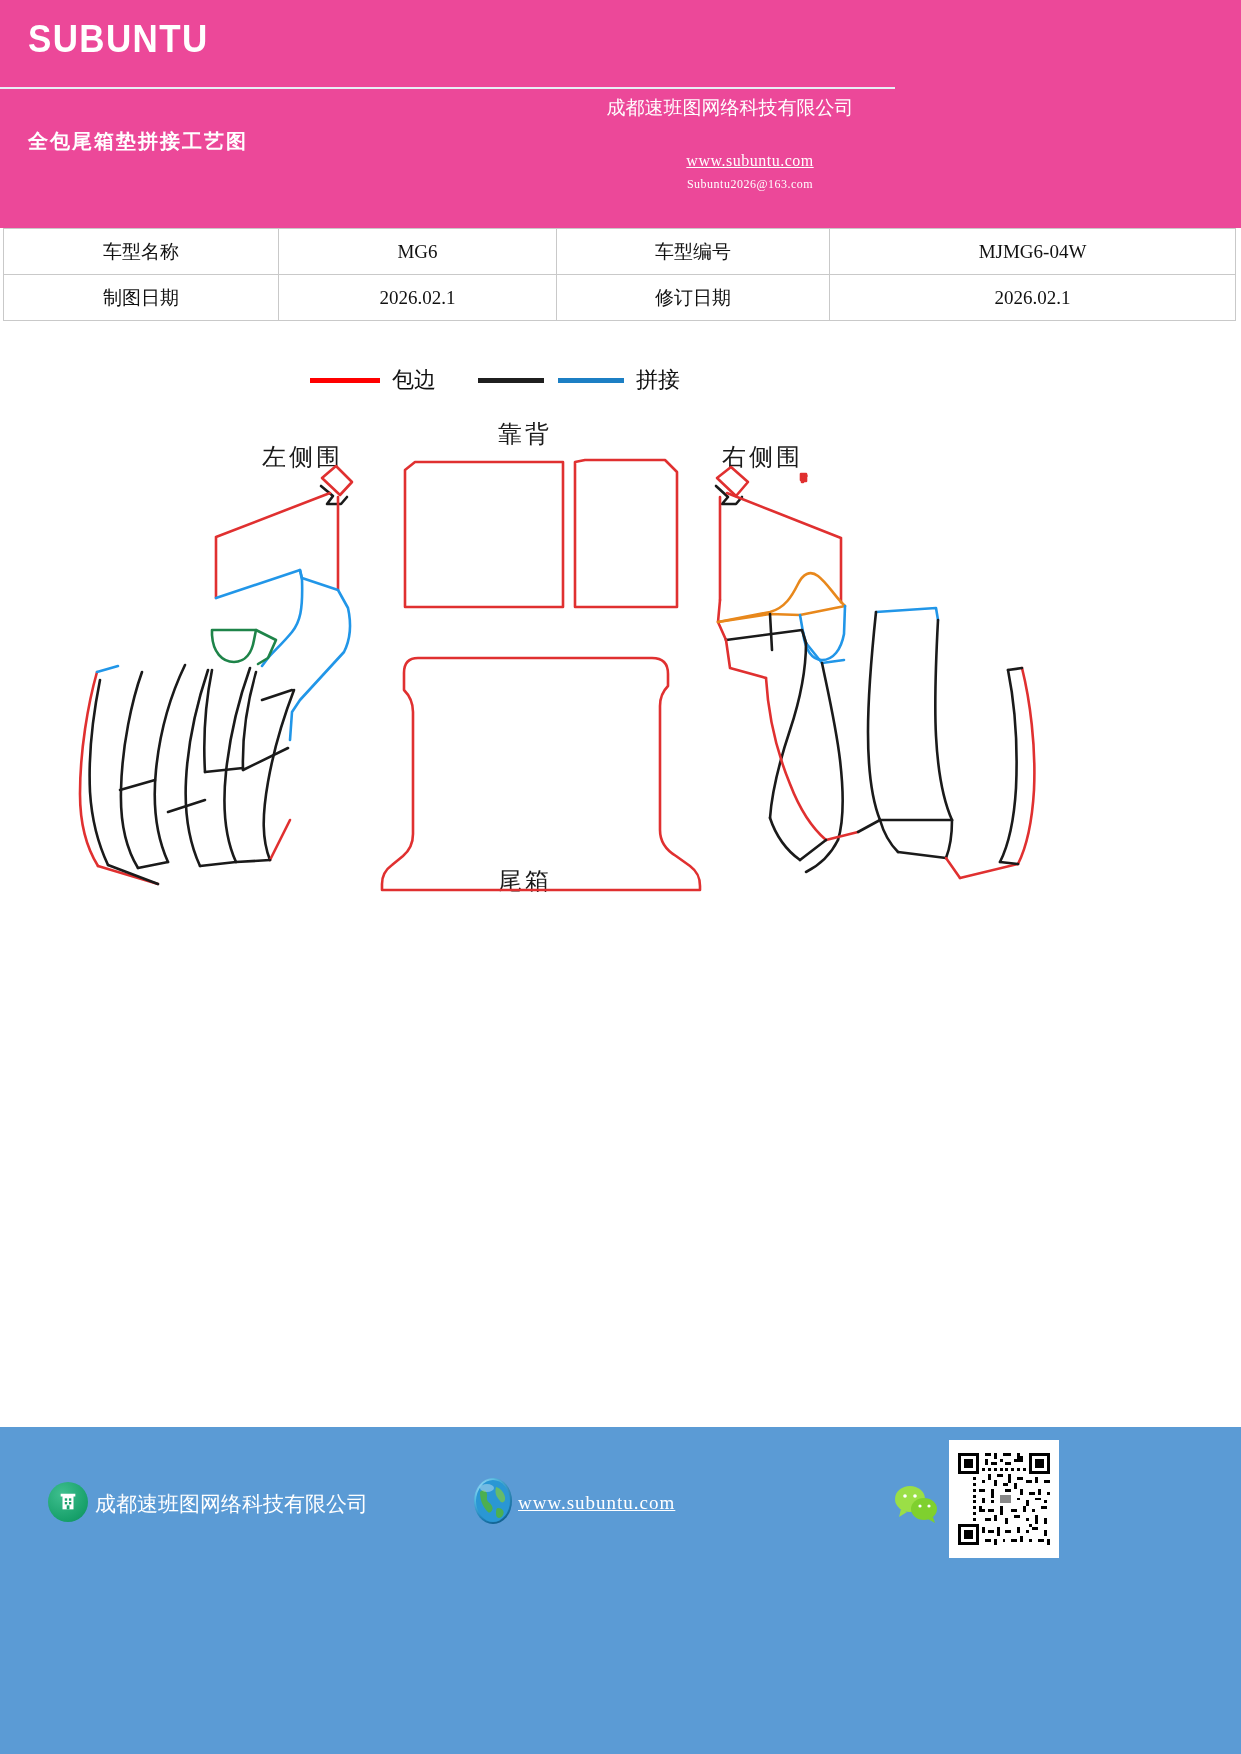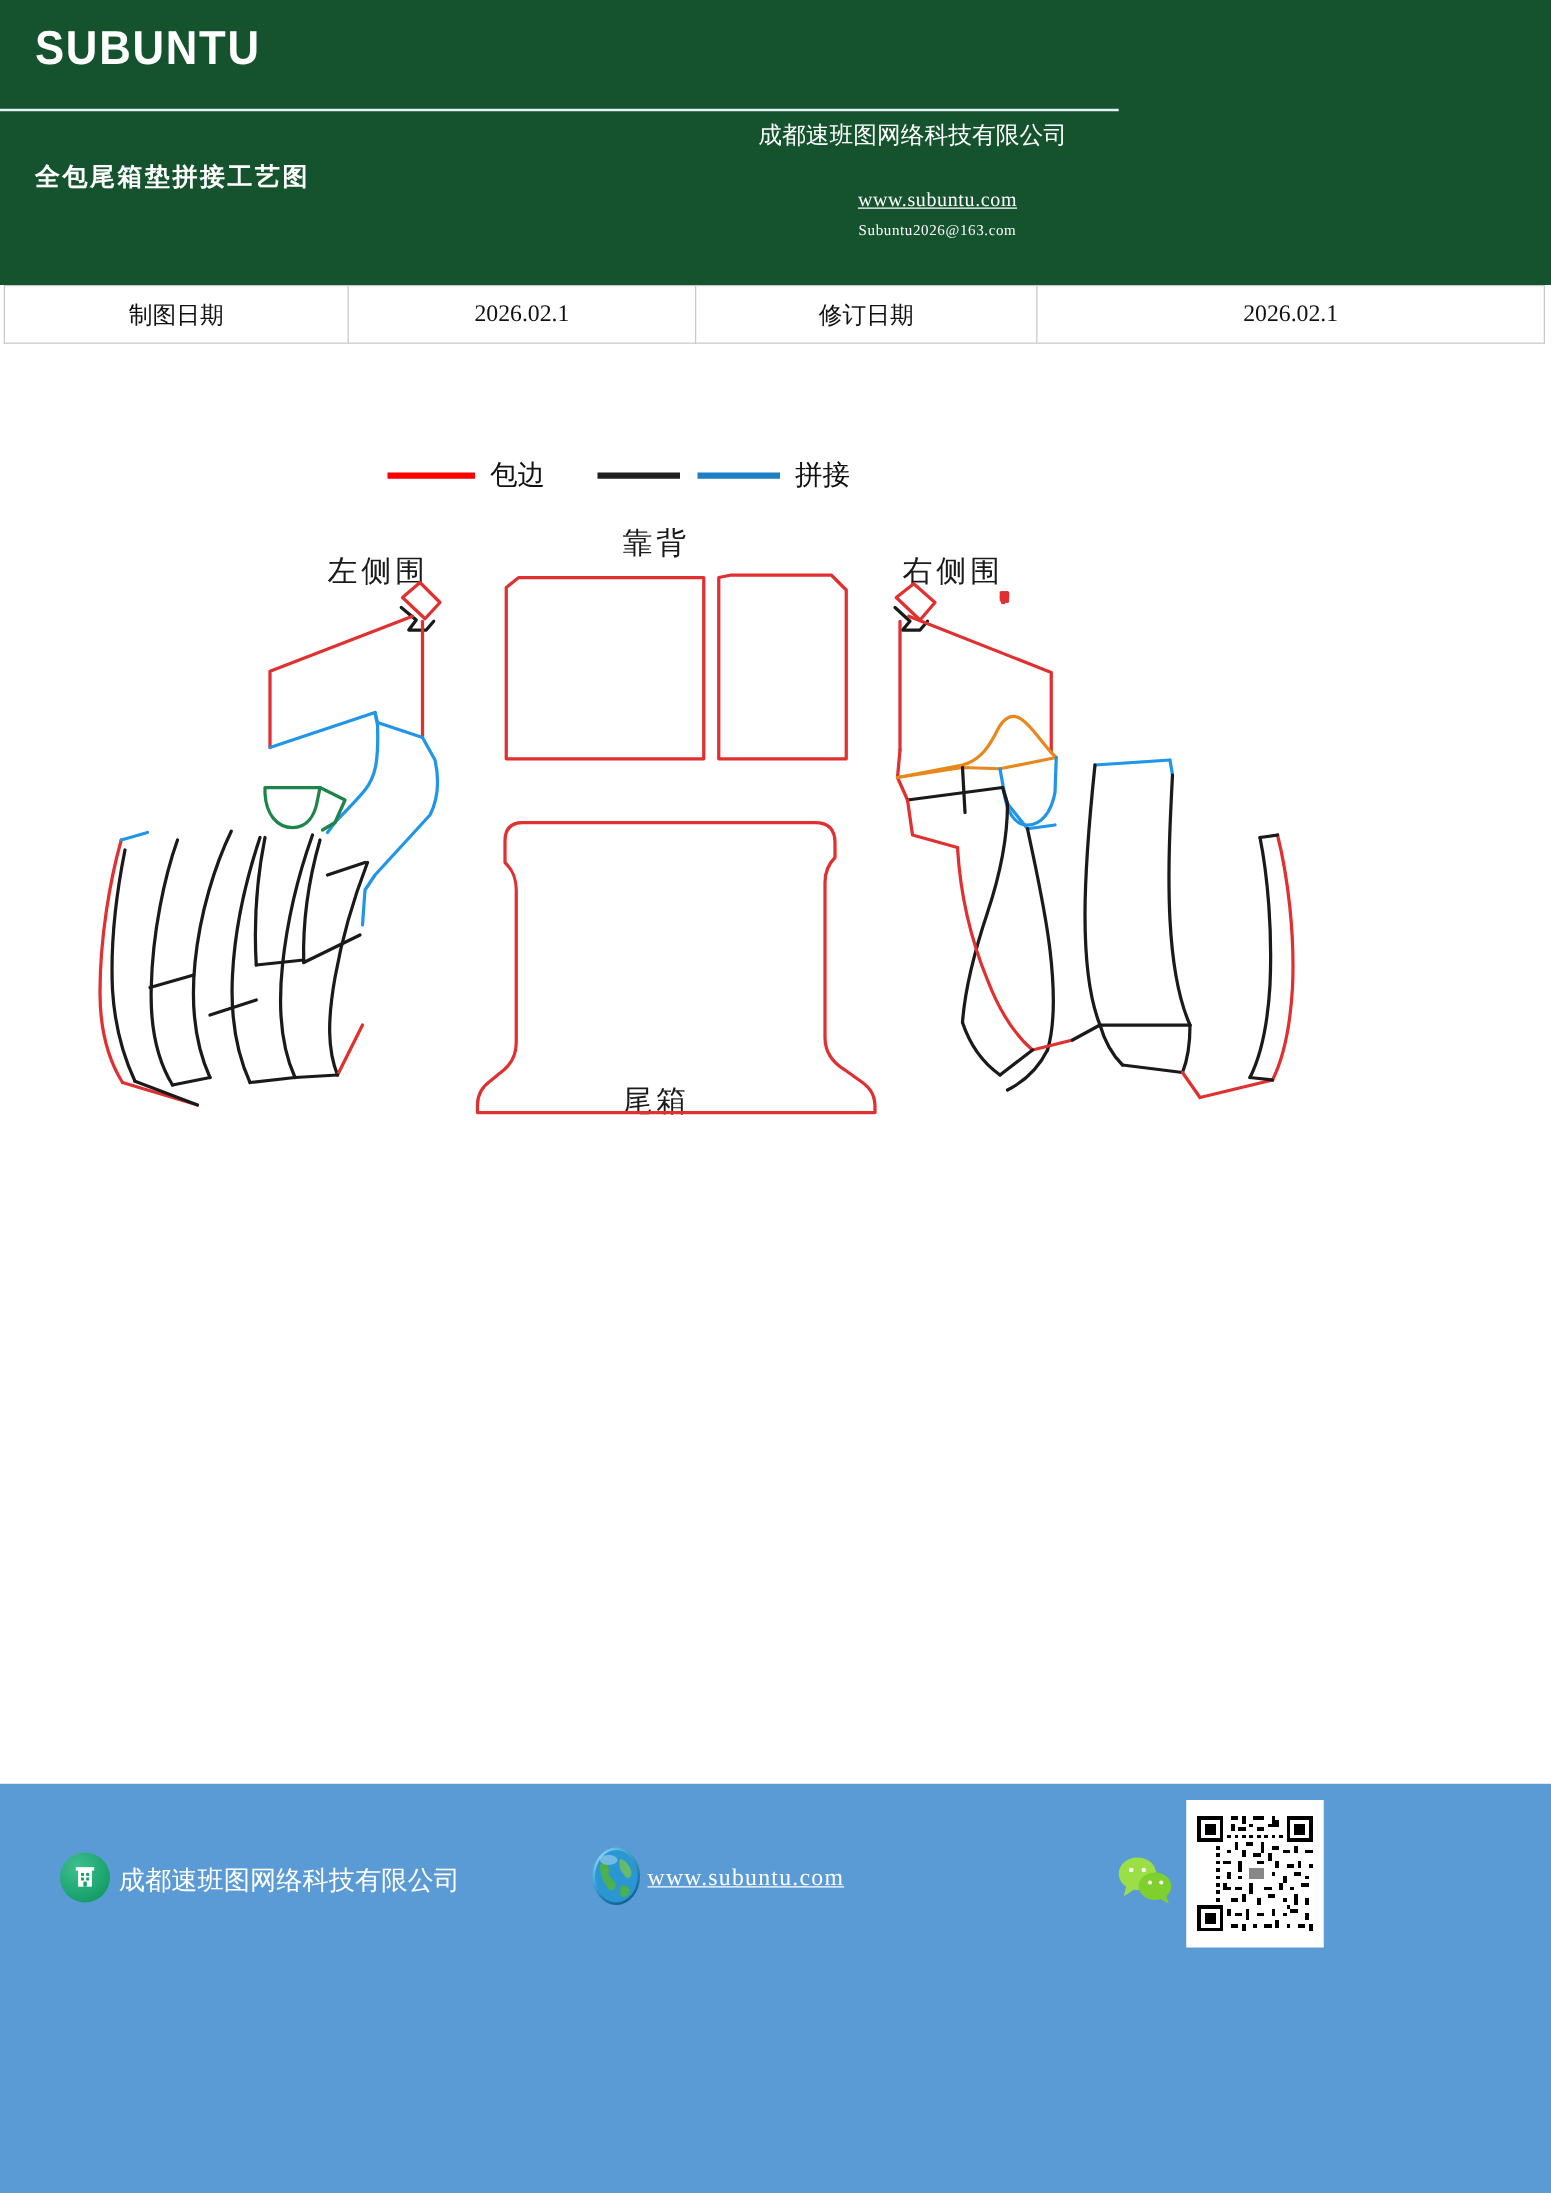--- a/index.html
+++ b/index.html
@@ -12,21 +12,21 @@
     width: 1241px; height: 1754px;
     position: relative;
     font-family: "Liberation Serif", "DejaVu Serif", serif;
     overflow: hidden;
   }
 
   
   #header {
     position: absolute; left: 0; top: 0;
     width: 1241px; height: 228px;
-    background: #14532d;
+    background: #ec4899;
   }
   #brand-logo {
     position: absolute; left: 28px; top: 18px;
     font-family: "Liberation Sans", sans-serif;
     font-weight: bold;
     font-size: 38px;
     letter-spacing: 1.5px;
     color: #ffffff;
     transform: scaleX(0.92);
     transform-origin: left center;
@@ -159,20 +159,26 @@
   <div id="brand-logo">SUBUNTU</div>
   <div id="header-rule"></div>
   <div id="doc-title">全包尾箱垫拼接工艺图</div>
   <div id="company-name-header">成都速班图网络科技有限公司</div>
   <div id="header-web">www.subuntu.com</div>
   <div id="header-mail">Subuntu2026@163.com</div>
 </div>
 
 <table id="info-table">
   <tbody>
+      <tr>
+    <td class="c1">车型名称</td>
+    <td class="c2">MG6</td>
+    <td class="c3">车型编号</td>
+    <td class="c4">MJMG6-04W</td>
+  </tr>
   <tr>
     <td class="c1">制图日期</td>
     <td class="c2">2026.02.1</td>
     <td class="c3">修订日期</td>
     <td class="c4">2026.02.1</td>
   </tr>
 </tbody>
   </table>
 
 <div id="legend">

